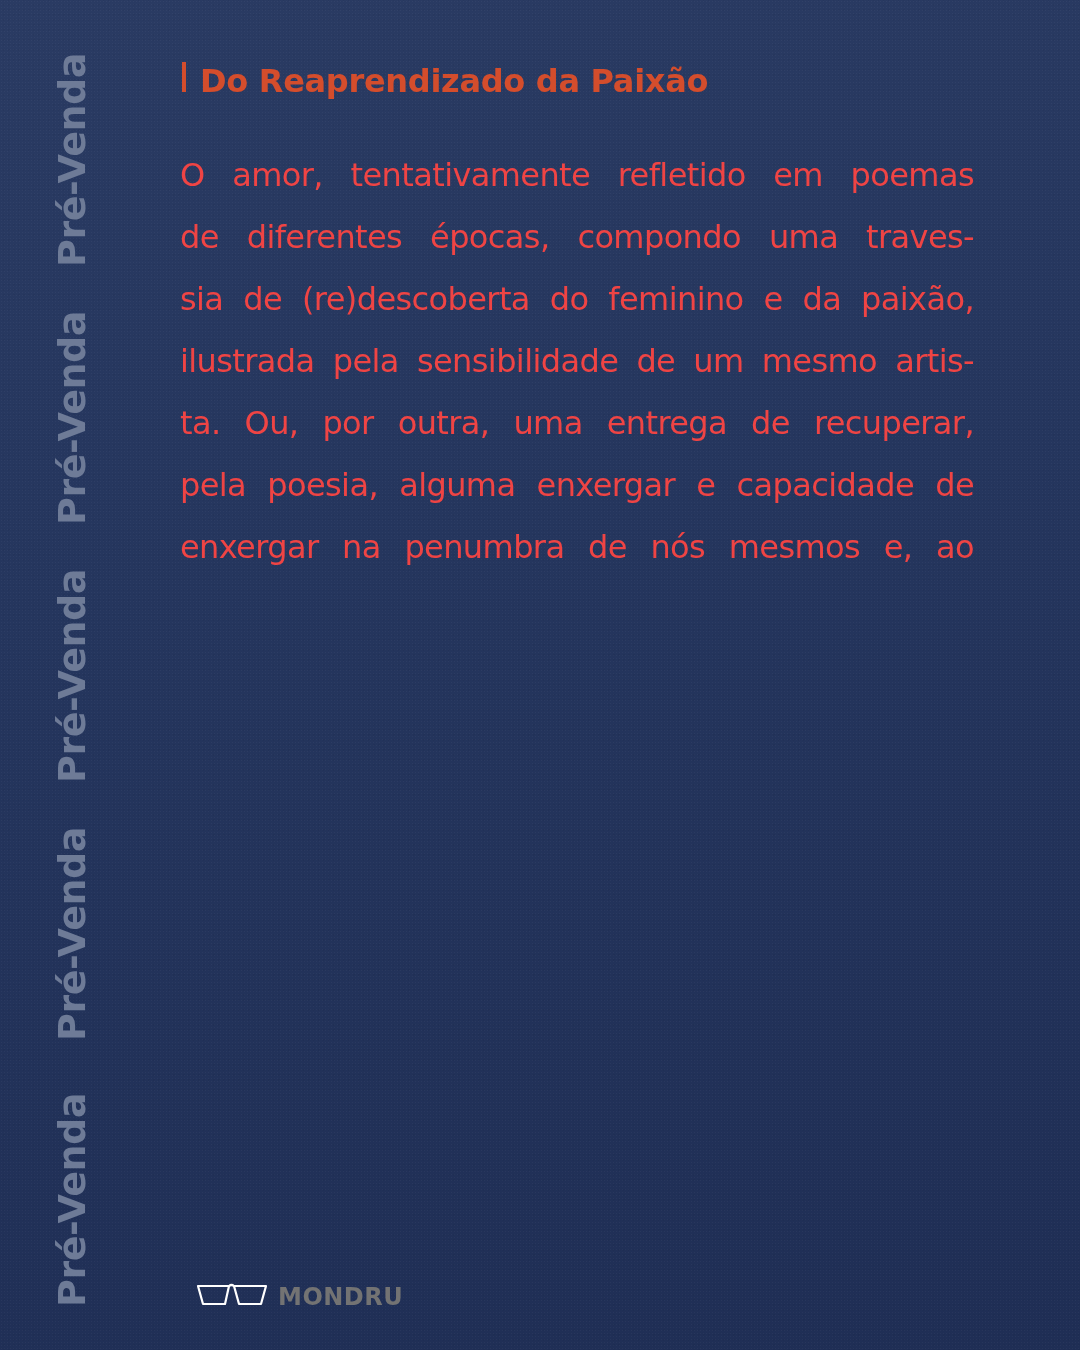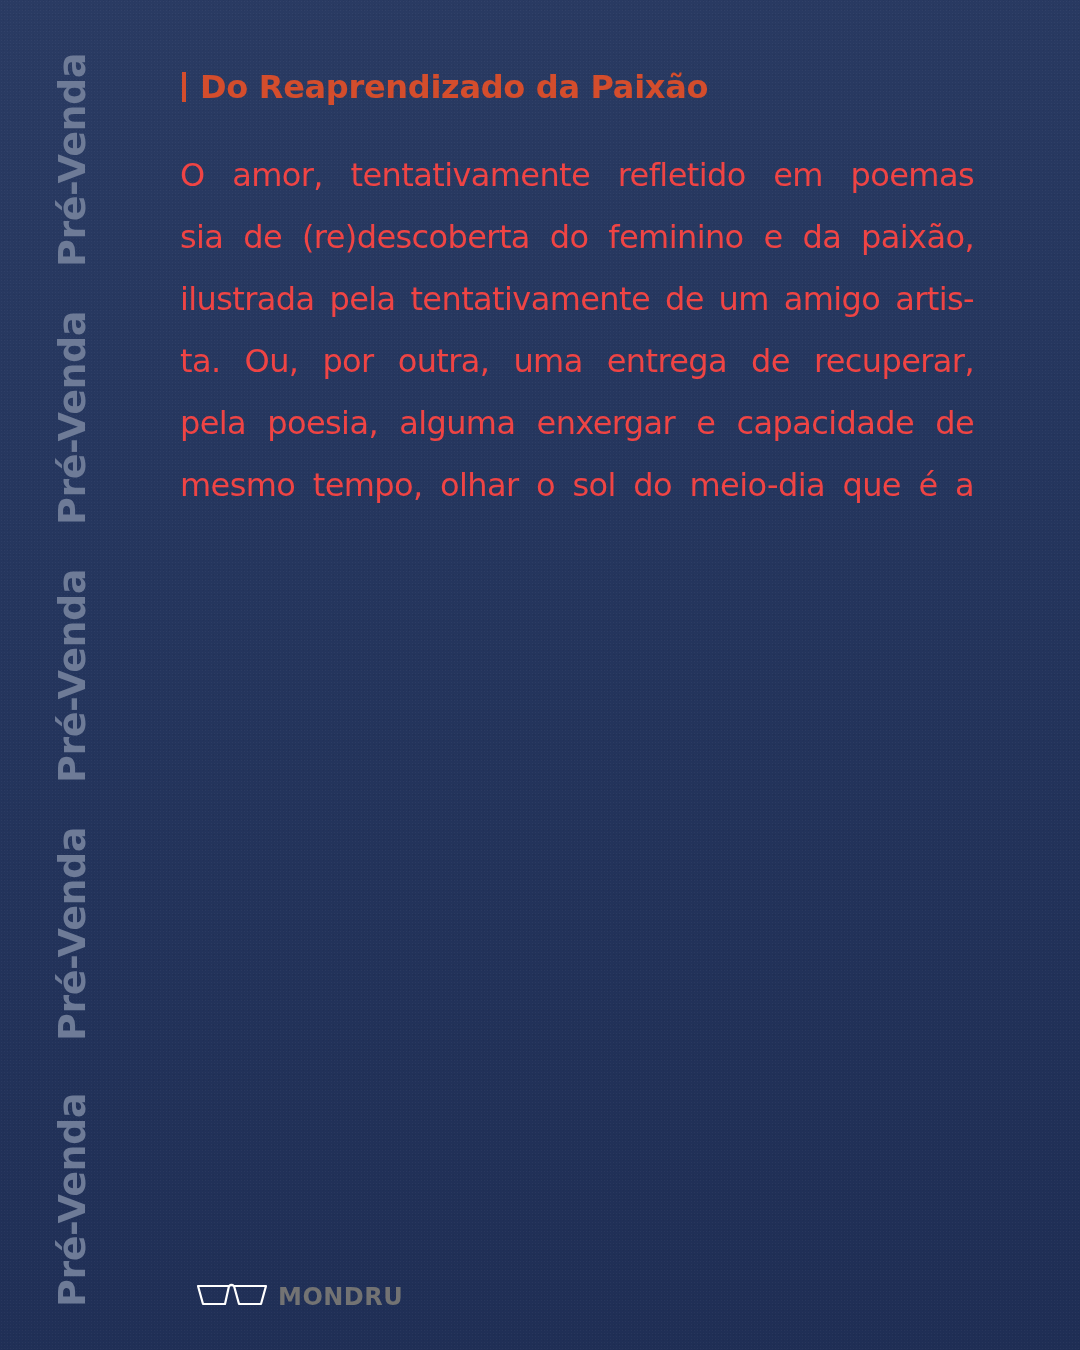--- a/index.html
+++ b/index.html
@@ -51,21 +51,20 @@
       color: #6e7b97;
     }
     .content {
       position: absolute;
       left: 180px;
       top: 62px;
       width: 794px;
     }
     .heading {
       display: flex;
-      align-items: center;
       gap: 14px;
       height: 50px;
       color: #d44d2c;
       font-family: "DejaVu Sans", sans-serif;
       font-weight: bold;
       font-size: 32px;
       letter-spacing: -0.3px;
     }
     .heading .bar {
       display: inline-block;
@@ -132,25 +131,26 @@
 </div>
 
 <div class="content">
   <div class="heading">
     <span class="bar"></span>
     <span>Do Reaprendizado da Paixão</span>
   </div>
 
   <div class="body-text">
     <span class="body-line">O amor, tentativamente refletido em poemas</span>
+    <span class="body-line">de diferentes épocas, compondo uma traves-</span>
     <span class="body-line">sia de (re)descoberta do feminino e da paixão,</span>
-    <span class="body-line">ilustrada pela tentativamente de um amigo artis-</span>
+    <span class="body-line">ilustrada pela sensibilidade de um mesmo artis-</span>
     <span class="body-line">ta. Ou, por outra, uma entrega de recuperar,</span>
     <span class="body-line">pela poesia, alguma enxergar e capacidade de</span>
-    <span class="body-line">mesmo tempo, olhar o sol do meio-dia que é a</span>
+    <span class="body-line">enxergar na penumbra de nós mesmos e, ao</span>
   </div>
 </div>
 
 <div class="logo">
   <span>
     <svg width="72" height="24" viewBox="0 0 72 24">
       <path d="M2 3 H33 L29 21 H7 Z" fill="none" stroke="#ffffff" stroke-width="2.2" stroke-linejoin="round"></path>
       <path d="M38 3 H70 L65 21 H43 Z" fill="none" stroke="#ffffff" stroke-width="2.2" stroke-linejoin="round"></path>
       <path d="M33 3 Q35.5 1 38 3" fill="none" stroke="#ffffff" stroke-width="2.2"></path>
     </svg>

